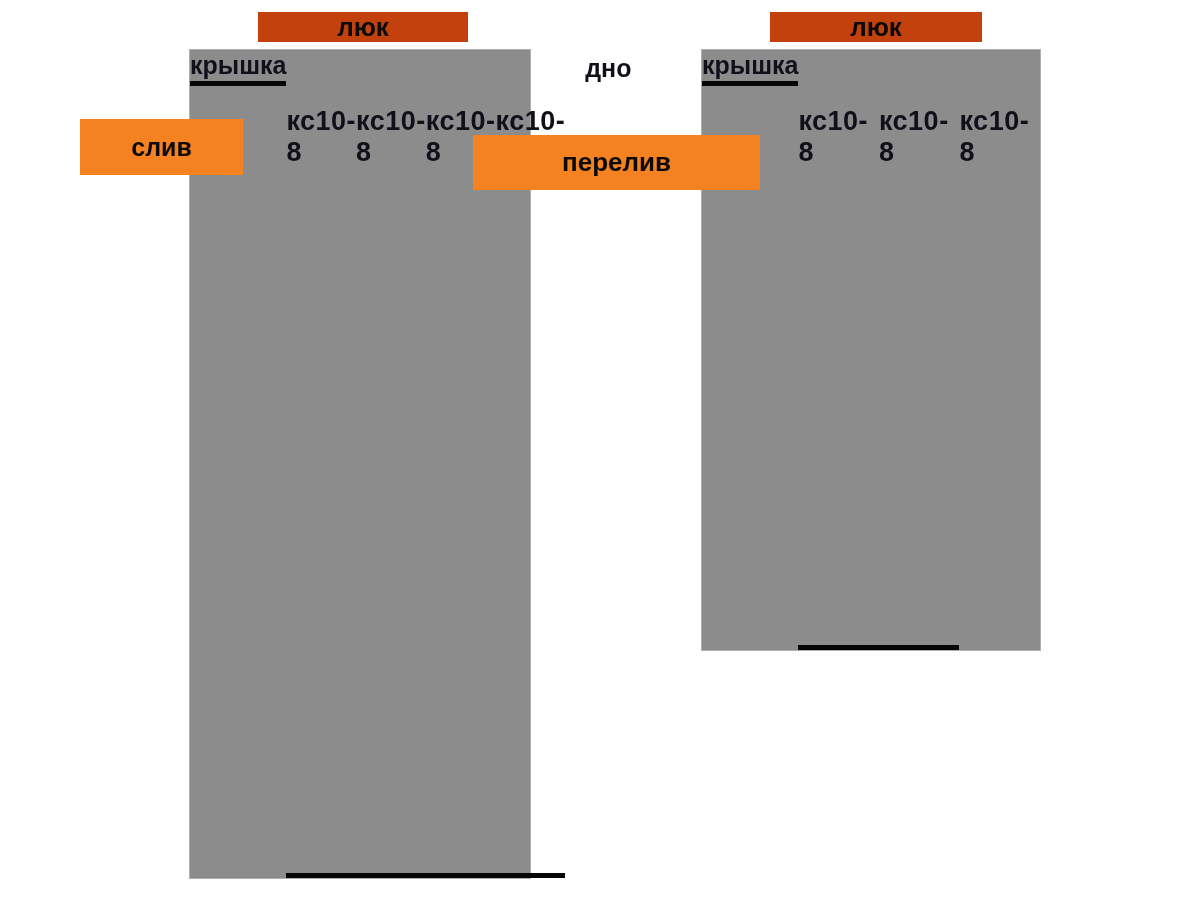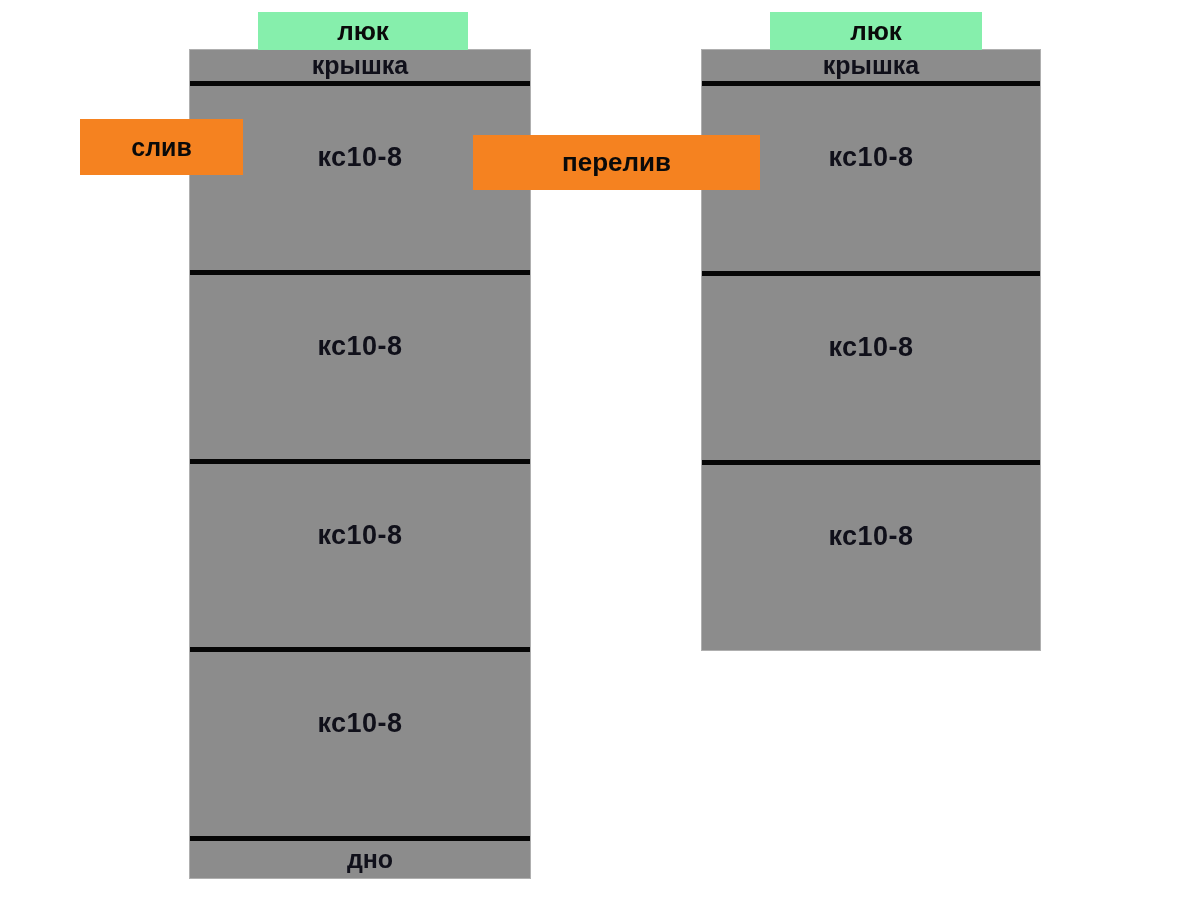--- a/index.html
+++ b/index.html
@@ -1,44 +1,44 @@
 <!DOCTYPE html>
 <html><head>
 <meta charset="utf-8">
 <style>
   html,body{margin:0;padding:0;background:#ffffff;}
   body{font-family:"Liberation Sans","DejaVu Sans",sans-serif;}
   #canvas{
     position:relative;width:1200px;height:900px;background:#ffffff;overflow:hidden;
   }
   .tank{
-    position:absolute;background:#8c8c8c;display:flex;flex-direction:column;
+    position:absolute;background:#8c8c8c;display:flex;
     box-shadow:0 0 0 1px rgba(110,110,110,.55);
   }
   .tank-left{left:190px;top:50px;width:340px;height:828px;}
   .tank-right{left:702px;top:50px;width:338px;height:600px;}
   .cover-band{
     height:31px;flex:0 0 auto;border-bottom:5px solid #060606;
     display:flex;align-items:center;justify-content:center;
     font-size:25px;font-weight:bold;color:#10101a;line-height:1;
   }
   .ring{
     flex:1 1 0;display:flex;justify-content:center;align-items:flex-start;
     border-bottom:5px solid #060606;
   }
   .ring.no-sep{border-bottom:none;}
   .ring-label{
-    padding-top:56px;font-size:27px;font-weight:bold;color:#10101a;letter-spacing:.5px;text-align:right;
+    padding-top:56px;font-size:27px;font-weight:bold;color:#10101a;letter-spacing:.5px;
   }
   .bottom-band{
     height:37px;flex:0 0 auto;display:flex;align-items:center;justify-content:center;
     font-size:25px;font-weight:bold;color:#10101a;padding-left:20px;
   }
   .hatch{
-    position:absolute;top:12px;height:38px;background:#86efac;
+    position:absolute;top:12px;height:30px;background:#c2410c;
     display:flex;align-items:center;justify-content:center;
     font-size:26px;font-weight:bold;color:#0a0a0a;z-index:2;
   }
   .hatch-left{left:258px;width:210px;}
   .hatch-right{left:770px;width:212px;}
   .callout{
     position:absolute;background:#f58220;z-index:5;
     display:flex;align-items:center;justify-content:center;
     font-weight:bold;color:#0a0a0a;
   }

